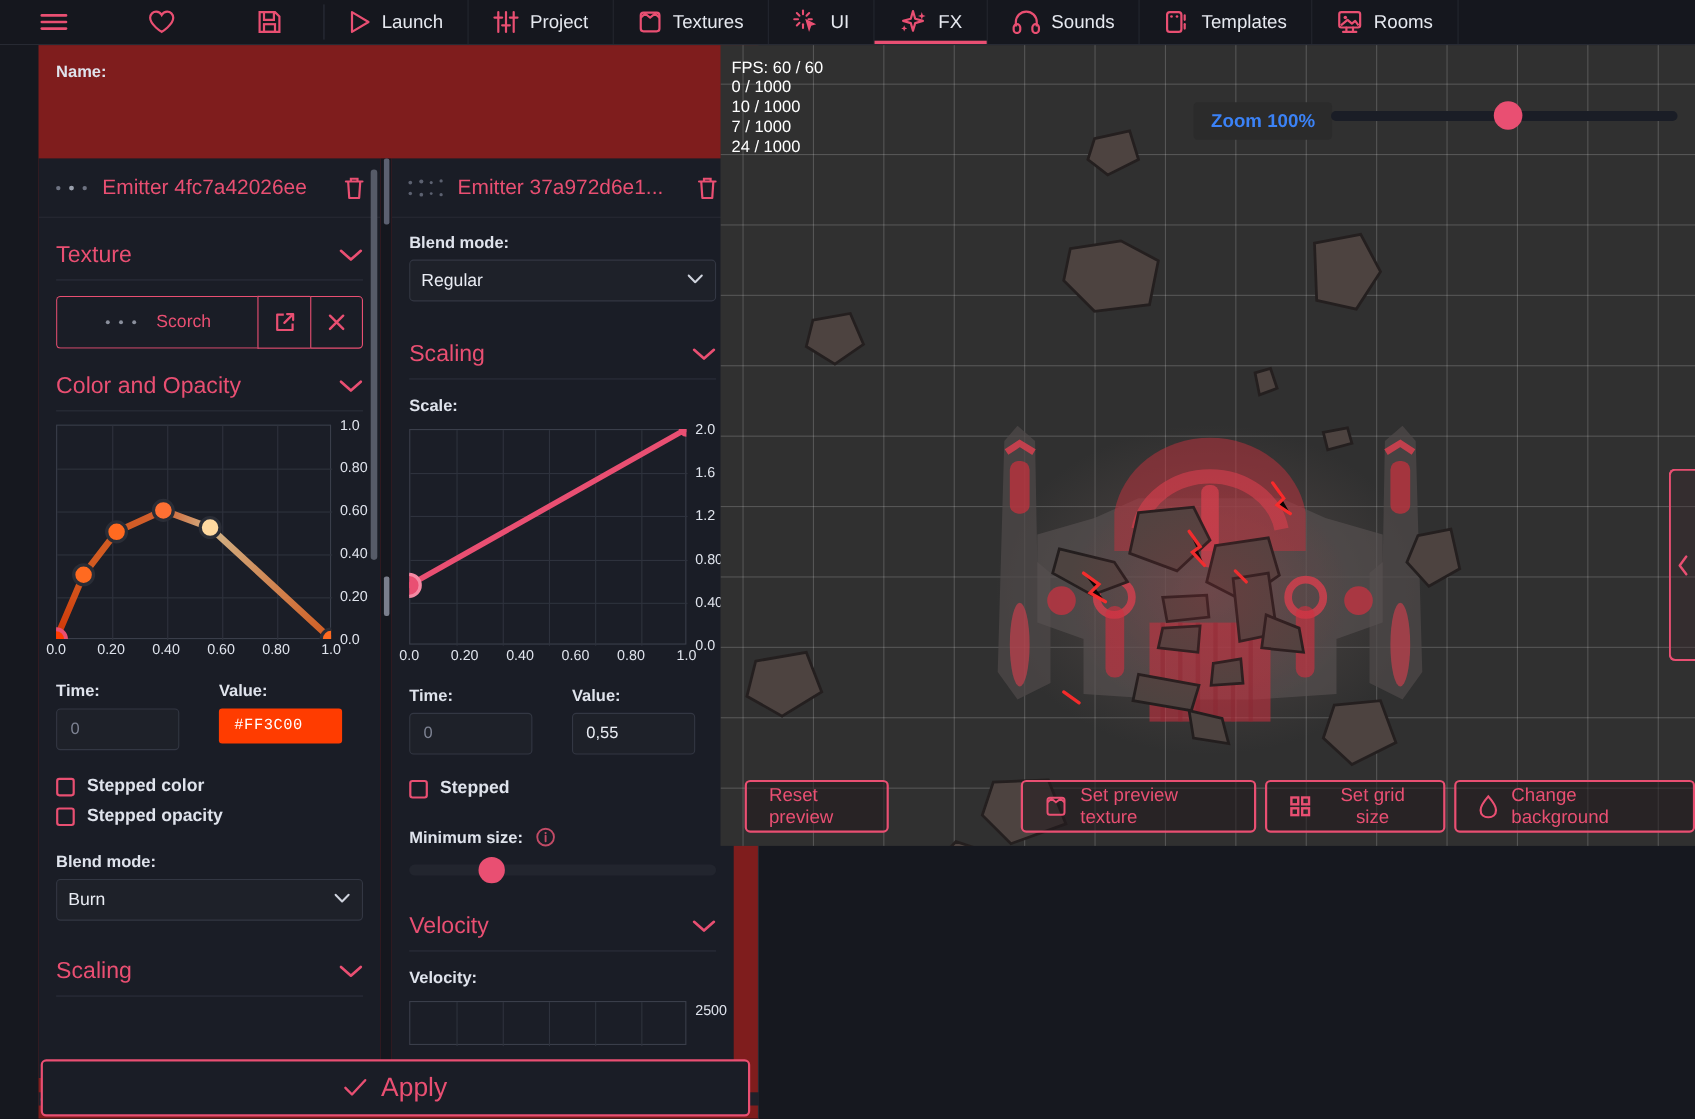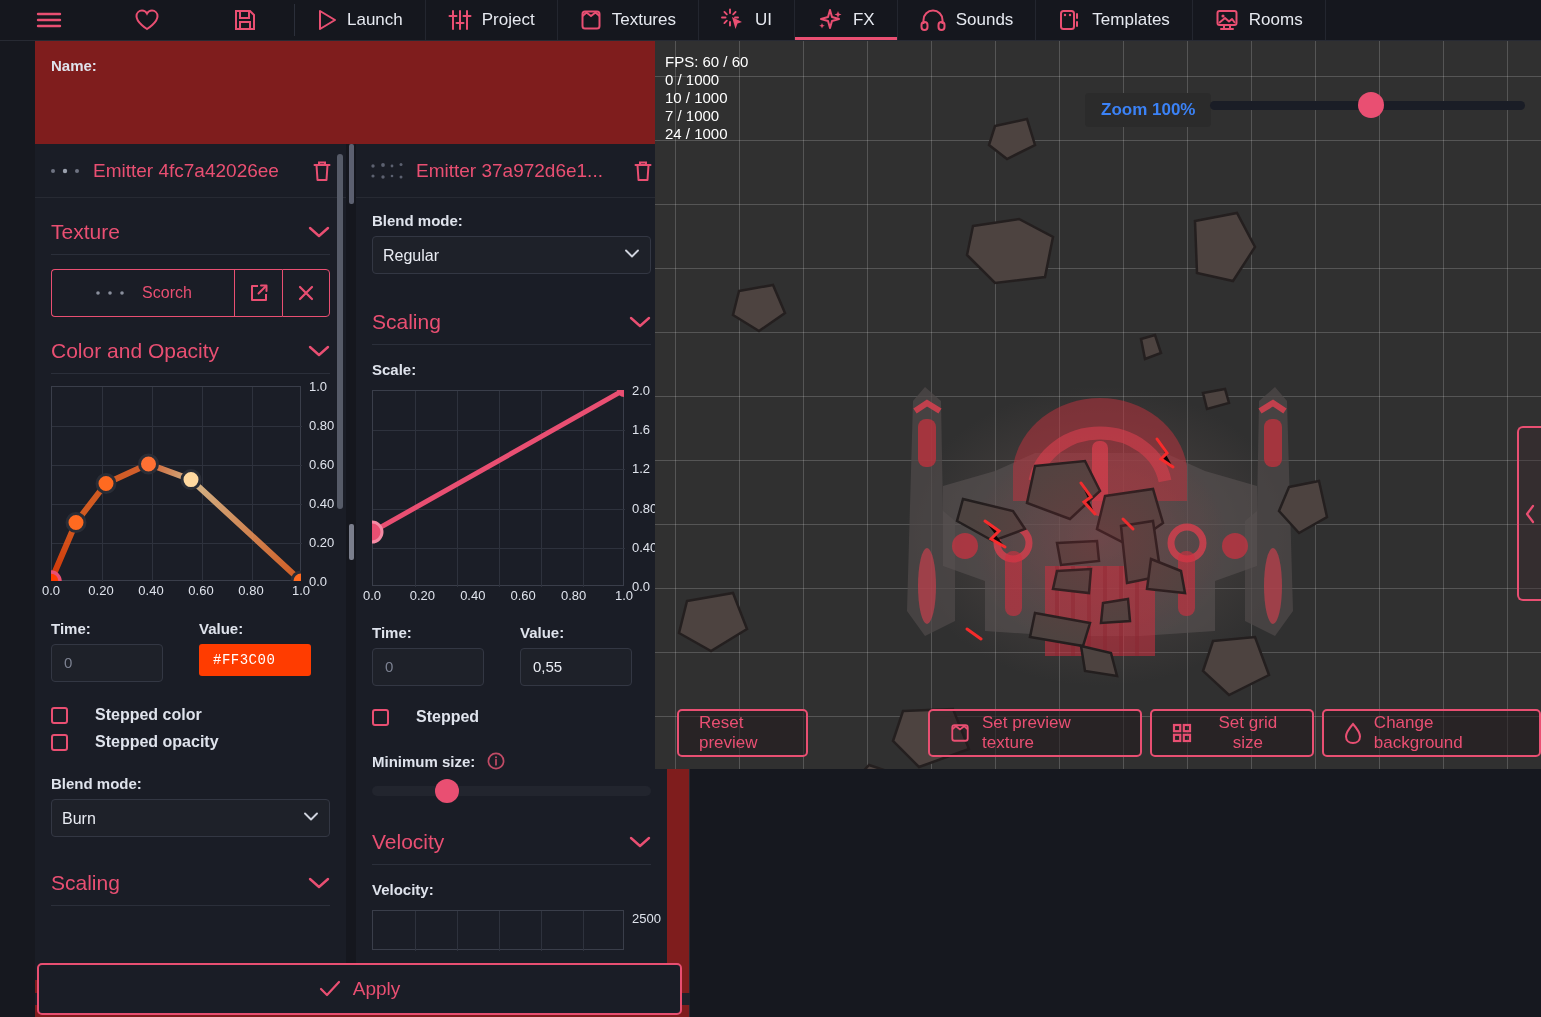--- a/index.html
+++ b/index.html
@@ -114,21 +114,21 @@
     height: 38px; background: #1e2129; border: 1px solid #333743; border-radius: 4px;
     color: #e9ecf3; font-size: 15px; padding: 0 12px; line-height: 36px;
   }
   .field-in.ph { color: #7c8191; }
   .swatch {
     height: 32px; border-radius: 3px; display: flex; align-items: center;
     padding: 0 14px; font-family: "Liberation Mono", monospace; font-size: 14px;
     color: #fff; font-weight: normal; letter-spacing: 0.5px; cursor: pointer;
   }
 
-  .chk-row { display: flex; align-items: center; gap: 27px; margin-top: 14px; }
+  .chk-row { display: flex; align-items: center; gap: 11px; margin-top: 14px; }
   .chk { width: 17px; height: 17px; border: 2px solid #e94f72; border-radius: 3px; cursor: pointer; }
   .chk-lbl { color: #dfe3ec; font-size: 16px; font-weight: bold; }
 
   select.sel {
     width: 100%; height: 38px; background: #1e2129;
     border: 1px solid #333743; border-radius: 4px; color: #e9ecf3;
     font-size: 16px; padding: 0 10px; font-family: "Liberation Sans", sans-serif;
     -webkit-appearance: none; appearance: none;
   }
   .sel-wrap { position: relative; }
@@ -652,21 +652,21 @@
 
       <div class="panel-scroll" style="top:185px;height:195px;"></div>
     </div>
   </div>
 
   <div id="hscroll">
     <div class="thumb"></div>
   </div>
 
   <div id="apply-wrap">
-    <div style="position:absolute;left:2px;top:2px;width:645px;height:52px;border:2px solid #e94f72;border-radius:5px;background:#1a1d26;display:flex;align-items:center;justify-content:center;gap:12px;color:#e94f72;font-size:19px;cursor:pointer;">
+    <div style="position:absolute;left:2px;top:2px;width:645px;height:52px;border:2px solid #e94f72;border-radius:5px;background:#1a1d26;display:flex;align-items:center;justify-content:center;gap:12px;color:#e94f72;font-size:24px;cursor:pointer;">
       <span>
         <svg width="22" height="18" viewBox="0 0 22 18">
             <path d="M2 9 L8 15 L20 2" fill="none" stroke="#e94f72" stroke-width="2.2" stroke-linecap="round" stroke-linejoin="round"></path>
           </svg>
       </span>
       <span>Apply</span>
     </div>
   </div>
 </div>
 

